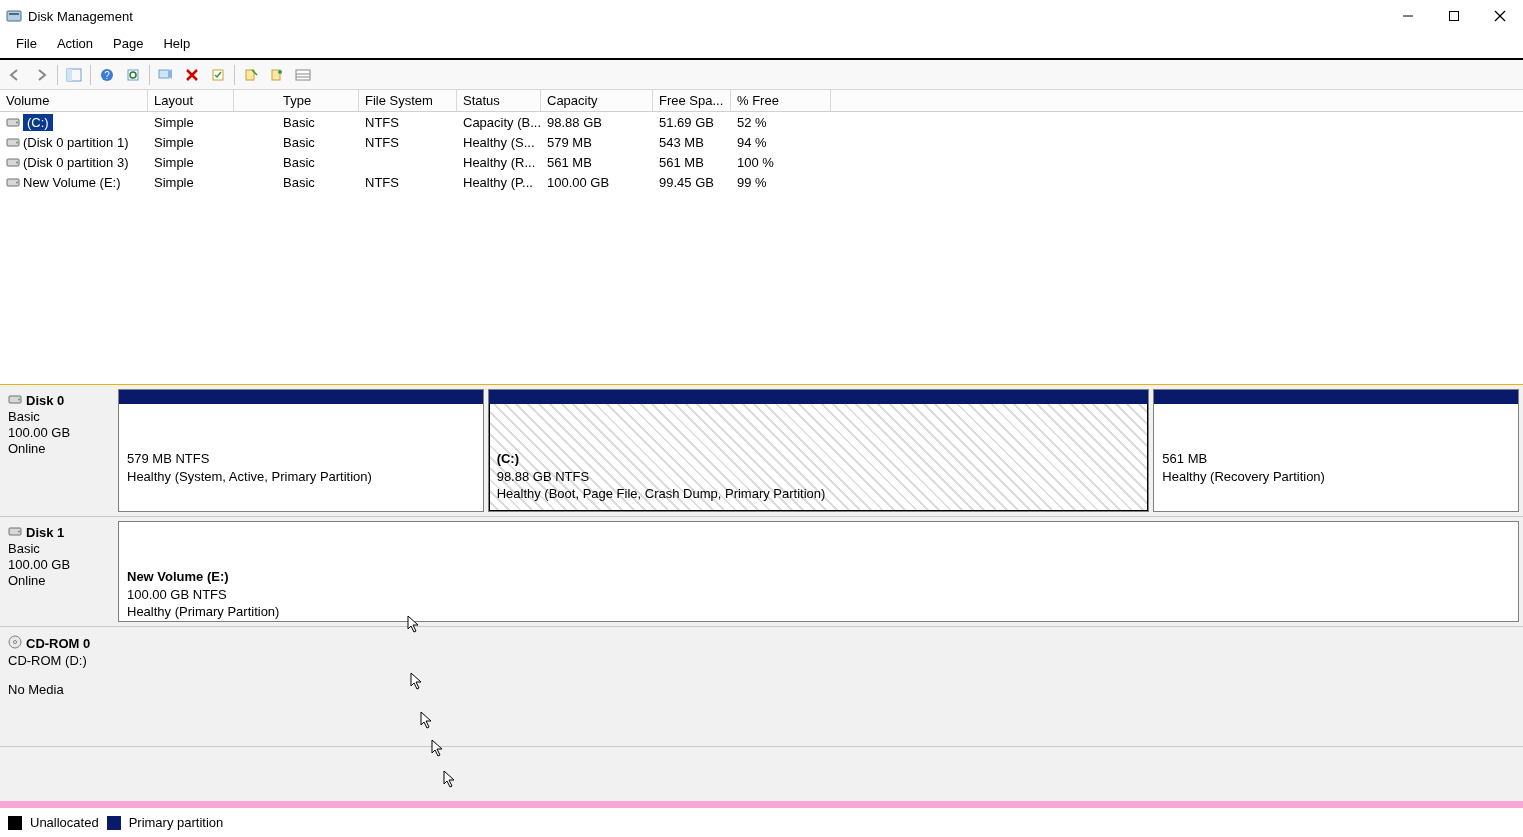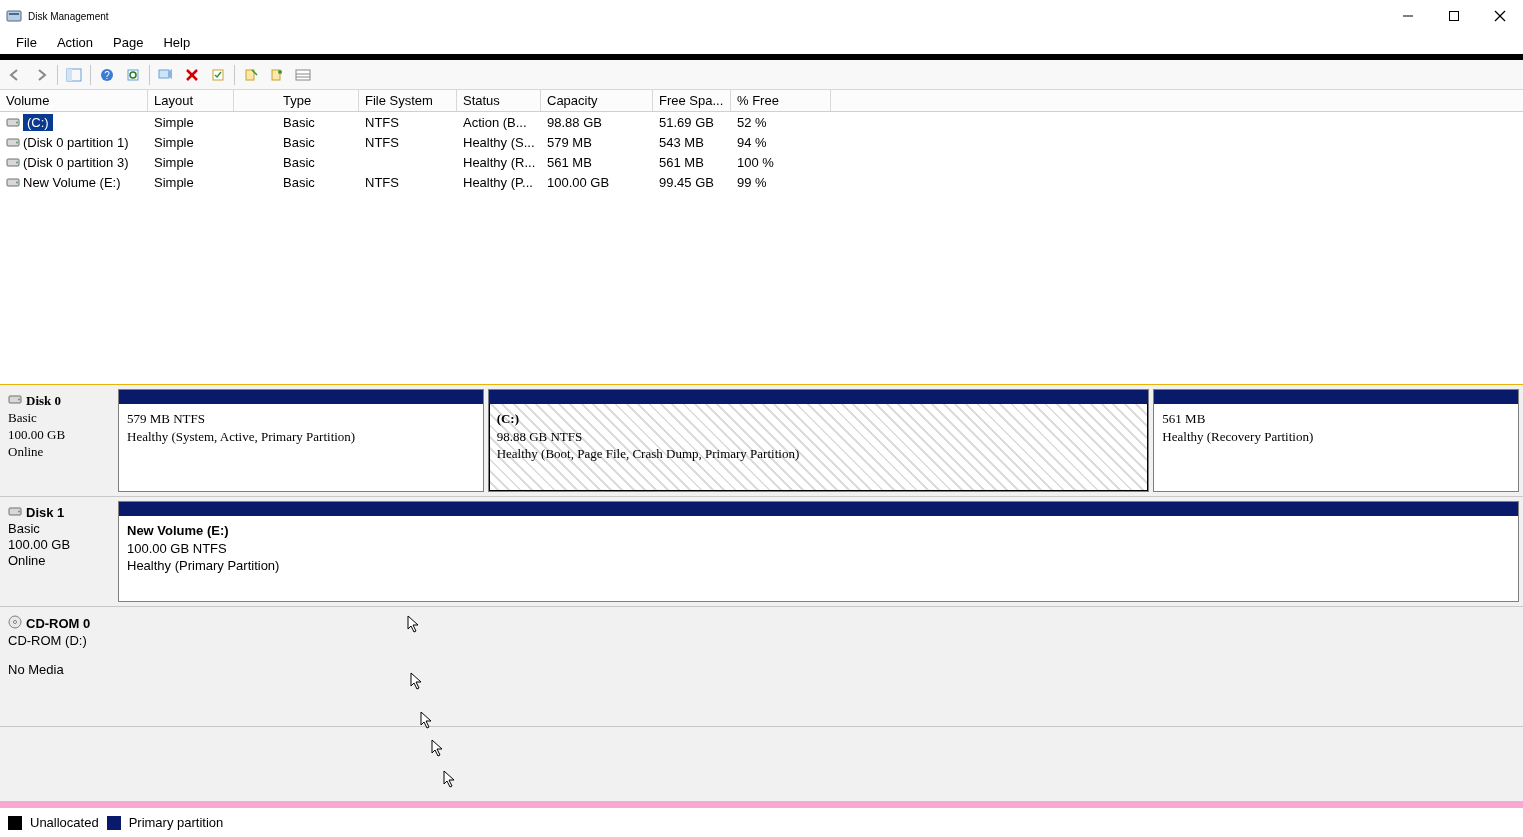--- a/index.html
+++ b/index.html
@@ -21,38 +21,38 @@
     height: 32px;
     display: flex;
     align-items: center;
     padding-left: 6px;
     background: #fff;
   }
   .titlebar .app-icon {
     width: 16px; height: 16px; margin-right: 6px;
     display: inline-flex; align-items: center; justify-content: center;
   }
-  .titlebar .title { font-size: 10px; }
+  .titlebar .title { font-size: 13px; }
   .titlebar .spacer { flex: 1; }
   .win-controls { display: flex; }
   .win-btn {
     width: 46px; height: 32px;
     display: flex; align-items: center; justify-content: center;
     color: #000;
   }
   .win-btn svg { width: 12px; height: 12px; stroke: #000; stroke-width: 1; fill: none; }
   .win-btn.close svg line { stroke-width: 1.2; }
 
   
   .menubar {
     height: 28px;
     display: flex;
-    align-items: flex-end;
+    align-items: flex-start;
     padding-left: 6px;
-    border-bottom: 6px solid #000000;
+    border-bottom: 2px solid #000000;
   }
   .menubar .menu-item {
     padding: 4px 10px;
     font-size: 13px;
   }
 
   
   .toolbar {
     height: 30px;
     display: flex;
@@ -129,20 +129,21 @@
     flex: 1;
     display: flex;
     padding: 4px 4px 4px 0;
     gap: 4px;
   }
   .part {
     background: #fff;
     border: 1px solid #808080;
     display: flex; flex-direction: column;
     overflow: hidden;
+    gap: 40px;
   }
   .part .part-top {
     height: 14px;
     background: #0a1a6b;
   }
   .part.selected .part-top {
     height: 14px;
     background: #0a1a6b;
   }
   .part.selected {
@@ -307,21 +308,21 @@
             <svg width="14" height="12" viewBox="0 0 14 12">
               <rect x="1" y="3" width="12" height="7" rx="1" fill="#d8d8d8" stroke="#707070"></rect>
               <circle cx="11" cy="6.5" r="1" fill="#5aa05a"></circle>
             </svg>
           </span>
           <span class="sel-label">(C:)</span>
         </div>
     <div class="cell col-layout">Simple</div>
     <div class="cell col-type">Basic</div>
     <div class="cell col-fs">NTFS</div>
-    <div class="cell col-status">Action (B...</div>
+    <div class="cell col-status">Capacity (B...</div>
     <div class="cell col-cap">98.88 GB</div>
     <div class="cell col-free">51.69 GB</div>
     <div class="cell col-pct">52 %</div>
       </div>
       <div class="vol-row">
     <div class="cell col-volume">
           <span class="vol-icon">
             <svg width="14" height="12" viewBox="0 0 14 12">
               <rect x="1" y="3" width="12" height="7" rx="1" fill="#d8d8d8" stroke="#707070"></rect>
               <circle cx="11" cy="6.5" r="1" fill="#5aa05a"></circle>
@@ -371,21 +372,21 @@
     <div class="cell col-status">Healthy (P...</div>
     <div class="cell col-cap">100.00 GB</div>
     <div class="cell col-free">99.45 GB</div>
     <div class="cell col-pct">99 %</div>
       </div>
     </div>
 </div>
 
 <div class="disk-map">
   <div id="disk-rows">
-      <div class="disk-row" style="height: 112px; font-family: Liberation Serif, serif;">
+      <div class="disk-row" style="height: 132px;">
         <div class="disk-label">
           <div class="dl-head">
             <span><svg width="14" height="12" viewBox="0 0 14 12">
                 <rect x="1" y="3" width="12" height="7" rx="1" fill="#d8d8d8" stroke="#707070"></rect>
                 <circle cx="11" cy="6.5" r="1" fill="#5aa05a"></circle>
               </svg></span>
             <span>Disk 0</span>
           </div>
           <div>Basic</div>
           <div>100.00 GB</div>

